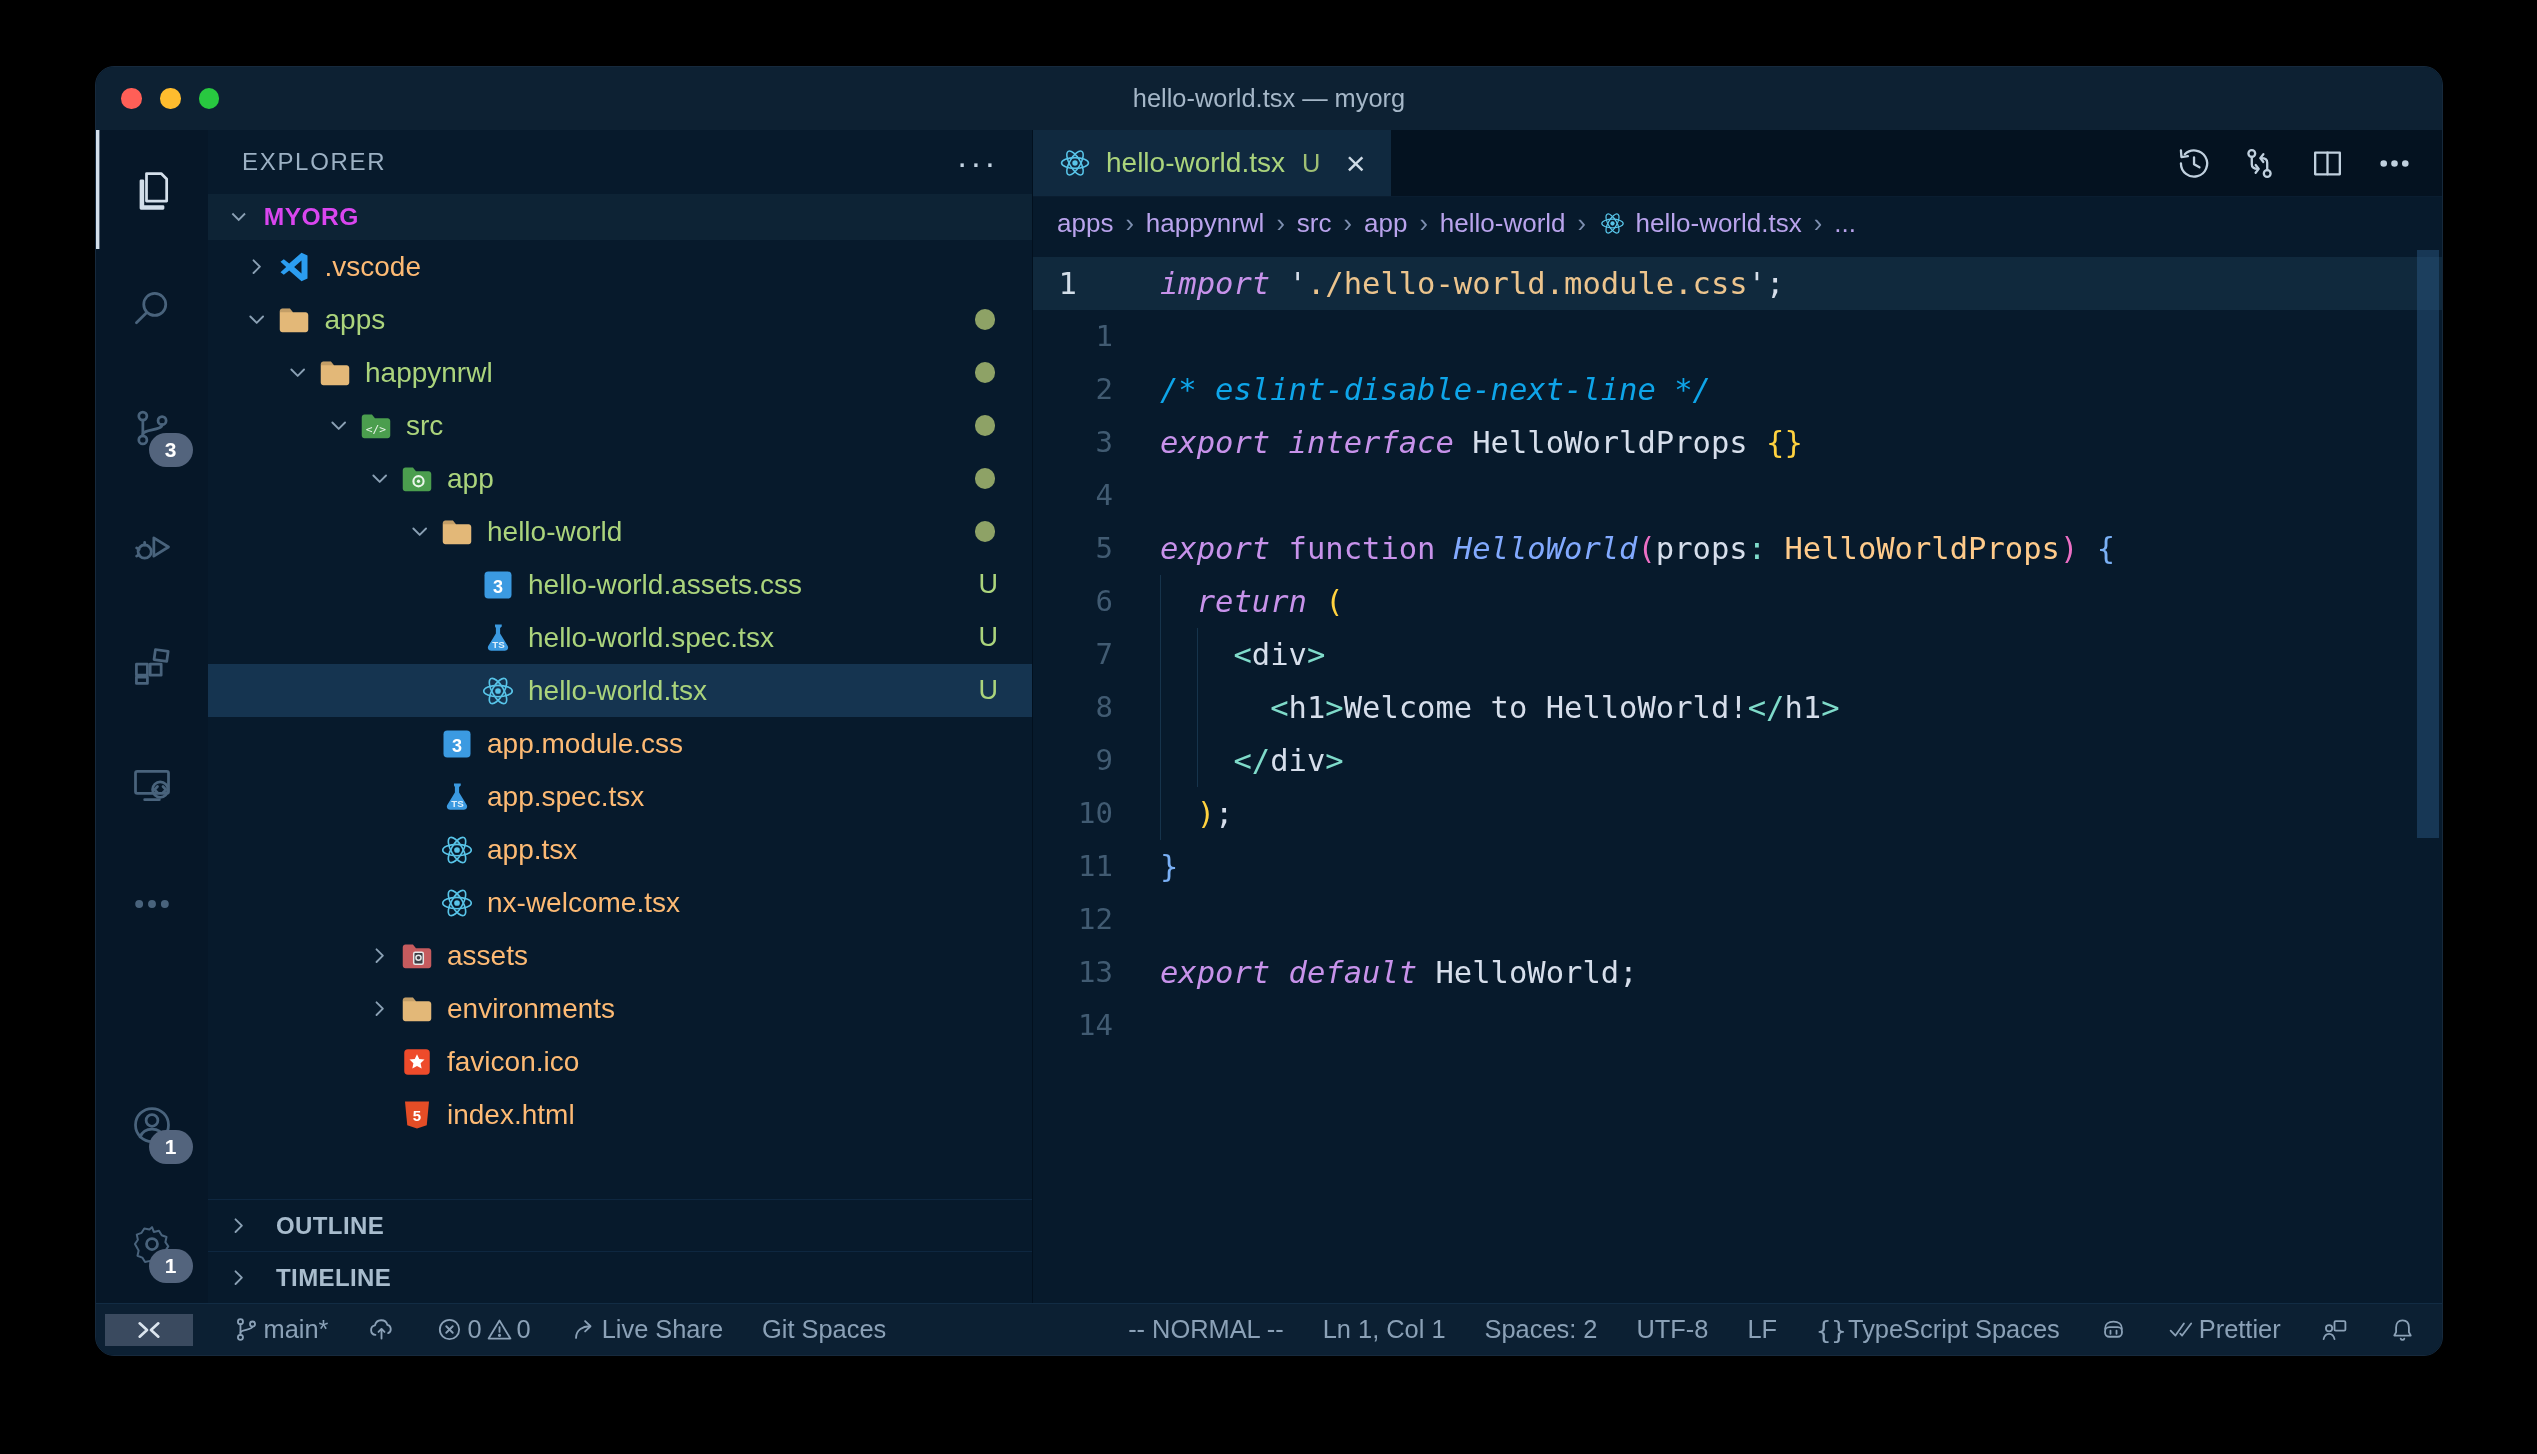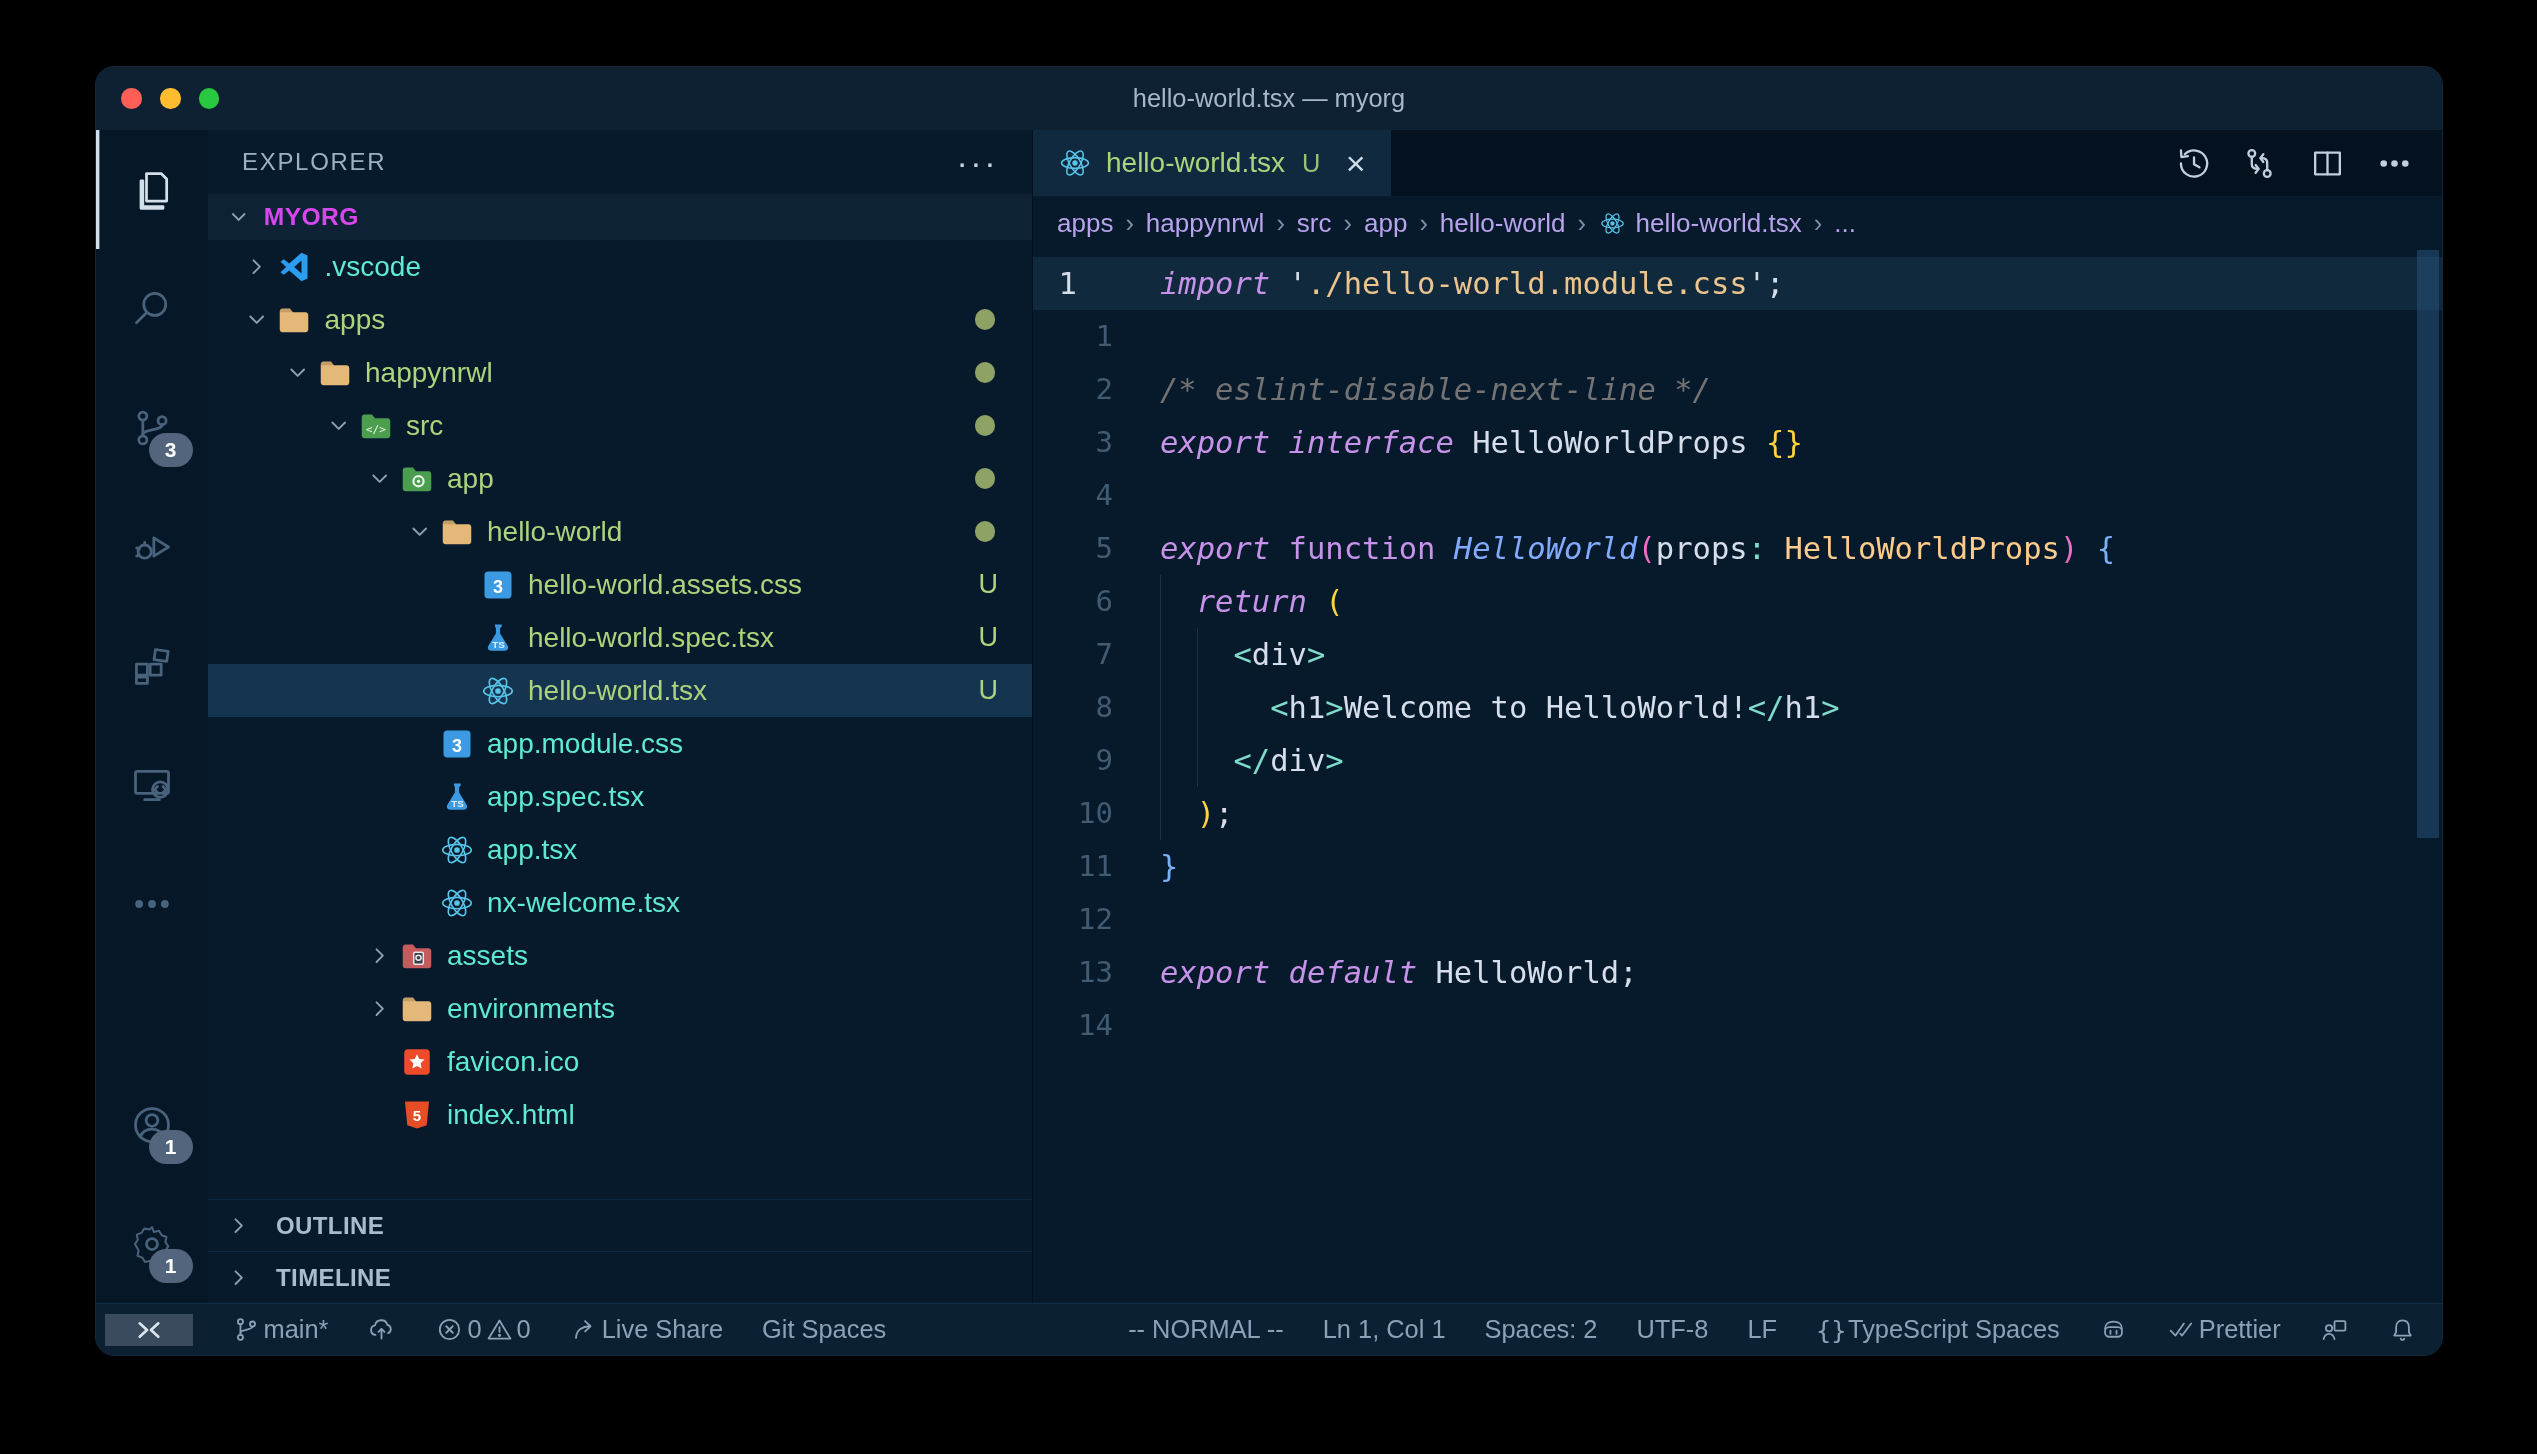--- a/index.html
+++ b/index.html
@@ -28,21 +28,21 @@
     letter-spacing:0.4px;padding-left:12px;gap:6.8px;flex:none;cursor:pointer}
   .tree{flex:1;overflow:hidden}
   .trow{height:53px;display:flex;align-items:center;cursor:pointer;position:relative}
   .trow.sel{background:#153450}
   .chev{width:37px;height:29px;display:flex;align-items:center;justify-content:center;color:#8aa0b4;flex:none}
   .chev svg{width:25.4px;height:25.4px}
   .fic{width:37px;height:37px;display:flex;align-items:center;justify-content:center;flex:none;margin-right:12px}
   .fic svg{width:36px;height:36px}
   .tlabel{font-size:28px;white-space:nowrap}
   .tlabel.git{color:#abd47c}
-  .tlabel.norm{color:#5eead4}
+  .tlabel.norm{color:#fdba74}
   .ubadge{margin-left:auto;margin-right:34px;color:#abd47c;font-size:27px}
   .dotbadge{margin-left:auto;margin-right:37px;width:20.3px;height:20.3px;border-radius:50%;background:#8ea266}
   .sb-section{height:51px;border-top:1.7px solid #0e2740;display:flex;align-items:center;padding-left:12px;gap:19px;
     color:#a8bccd;font-size:24px;font-weight:bold;letter-spacing:0.4px;flex:none;cursor:pointer}
   
   .editor{flex:1;display:flex;flex-direction:column;min-width:0;border-left:1.7px solid #02101e;background:#071a2c;position:relative}
   .tabstrip{height:66px;background:#041220;display:flex;align-items:stretch;flex:none;border-bottom:1.7px solid #0a1d30}
   .tab{display:flex;align-items:center;background:#10293f;padding:0 25.4px;gap:13.6px;cursor:pointer}
   .tab .fic{width:34px;height:34px;margin:0}
   .tab-label{color:#abd47c;font-size:28px}
@@ -62,21 +62,21 @@
   .gut{width:127px;flex:none;text-align:right;padding-right:47px;box-sizing:border-box;color:#415b72;font-size:29px}
   .cline.active .gut{text-align:left;padding-left:25.4px;color:#d2dde8;font-size:30.5px}
   .ct{position:relative;flex:1}
   .guide{position:absolute;top:0;bottom:0;border-left:1.7px solid #16344c}
   .tk-kw{color:#c792ea;font-style:italic}
   .tk-kw2{color:#c792ea}
   .tk-fn{color:#82aaff;font-style:italic}
   .tk-ty{color:#ffcb8b}
   .tk-str{color:#ecc48d}
   .tk-q{color:#d6deeb}
-  .tk-cm{color:#737373;font-style:italic}
+  .tk-cm{color:#0ea5e9;font-style:italic}
   .tk-by{color:#ffd23f}
   .tk-bb{color:#7ab0f5}
   .tk-pp{color:#ec6fc5}
   .tk-cl{color:#7fdbca}
   .tk-tg{color:#7fdbca}
   .tk-tn,.tk-tx,.tk-pl{color:#d6deeb}
   .scrollbar{position:absolute;right:3.4px;top:120px;width:22px;height:588px;background:rgba(45,90,135,.45)}
   
   .statusbar{height:51px;background:#0c2033;border-top:1.7px solid #122c44;display:flex;align-items:stretch;
     color:#8ba1b7;font-size:25.4px;flex:none}

